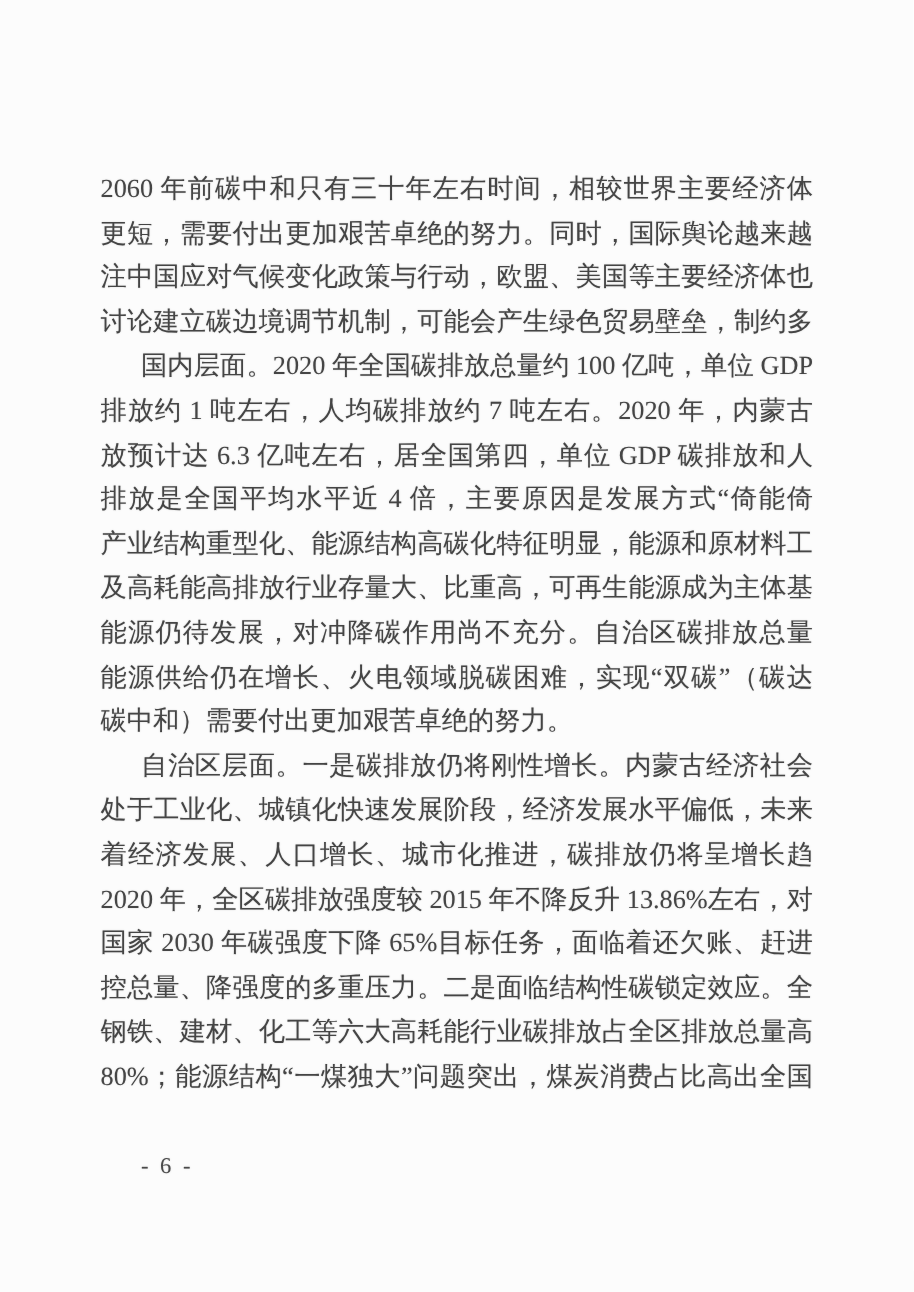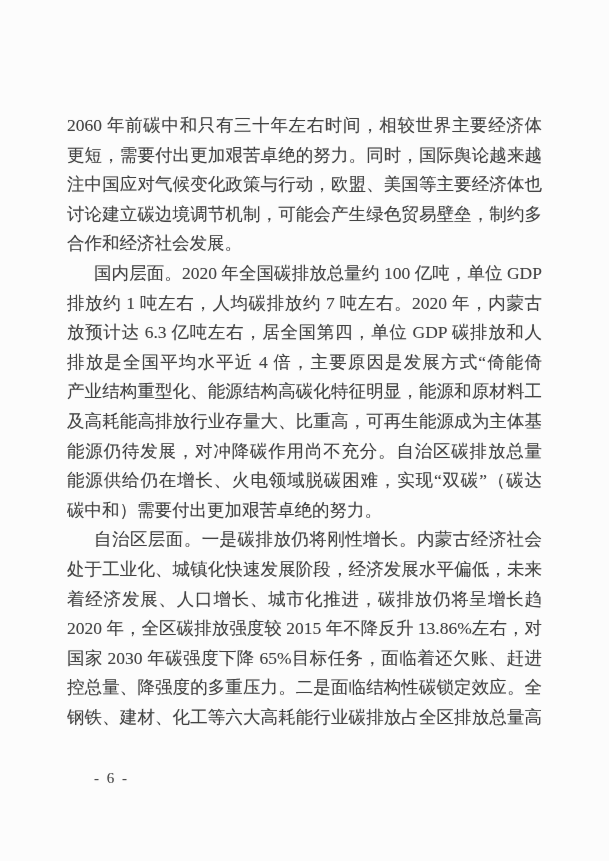--- a/index.html
+++ b/index.html
@@ -48,37 +48,37 @@
 </head>
 <body>
 
 <div class="page">
   <div class="textblock">
       <div class="para">
         <div class="line">2060 年前碳中和只有三十年左右时间，相较世界主要经济体时间</div>
         <div class="line">更短，需要付出更加艰苦卓绝的努力。同时，国际舆论越来越关</div>
         <div class="line">注中国应对气候变化政策与行动，欧盟、美国等主要经济体也在</div>
         <div class="line">讨论建立碳边境调节机制，可能会产生绿色贸易壁垒，制约多边</div>
-        <div class="line short">合作和经济社会发展。</div>
       </div>
       <div class="para">
         <div class="line indent">国内层面。2020 年全国碳排放总量约 100 亿吨，单位 GDP 碳</div>
         <div class="line">排放约 1 吨左右，人均碳排放约 7 吨左右。2020 年，内蒙古碳排</div>
         <div class="line">放预计达 6.3 亿吨左右，居全国第四，单位 GDP 碳排放和人均碳</div>
         <div class="line">排放是全国平均水平近 4 倍，主要原因是发展方式“倚能倚重”，</div>
         <div class="line">产业结构重型化、能源结构高碳化特征明显，能源和原材料工业</div>
         <div class="line">及高耗能高排放行业存量大、比重高，可再生能源成为主体基础</div>
         <div class="line">能源仍待发展，对冲降碳作用尚不充分。自治区碳排放总量大、</div>
         <div class="line">能源供给仍在增长、火电领域脱碳困难，实现“双碳”（碳达峰、</div>
         <div class="line short">碳中和）需要付出更加艰苦卓绝的努力。</div>
       </div>
       <div class="para">
         <div class="line indent">自治区层面。一是碳排放仍将刚性增长。内蒙古经济社会尚</div>
         <div class="line">处于工业化、城镇化快速发展阶段，经济发展水平偏低，未来随</div>
         <div class="line">着经济发展、人口增长、城市化推进，碳排放仍将呈增长趋势。</div>
         <div class="line">2020 年，全区碳排放强度较 2015 年不降反升 13.86%左右，对标</div>
         <div class="line">国家 2030 年碳强度下降 65%目标任务，面临着还欠账、赶进度、</div>
         <div class="line">控总量、降强度的多重压力。二是面临结构性碳锁定效应。全区</div>
         <div class="line">钢铁、建材、化工等六大高耗能行业碳排放占全区排放总量高达</div>
+        <div class="line">80%；能源结构“一煤独大”问题突出，煤炭消费占比高出全国</div>
       </div>
     </div>
   <div class="page-number">- 6 -</div>
 </div>
 
 </body></html>

